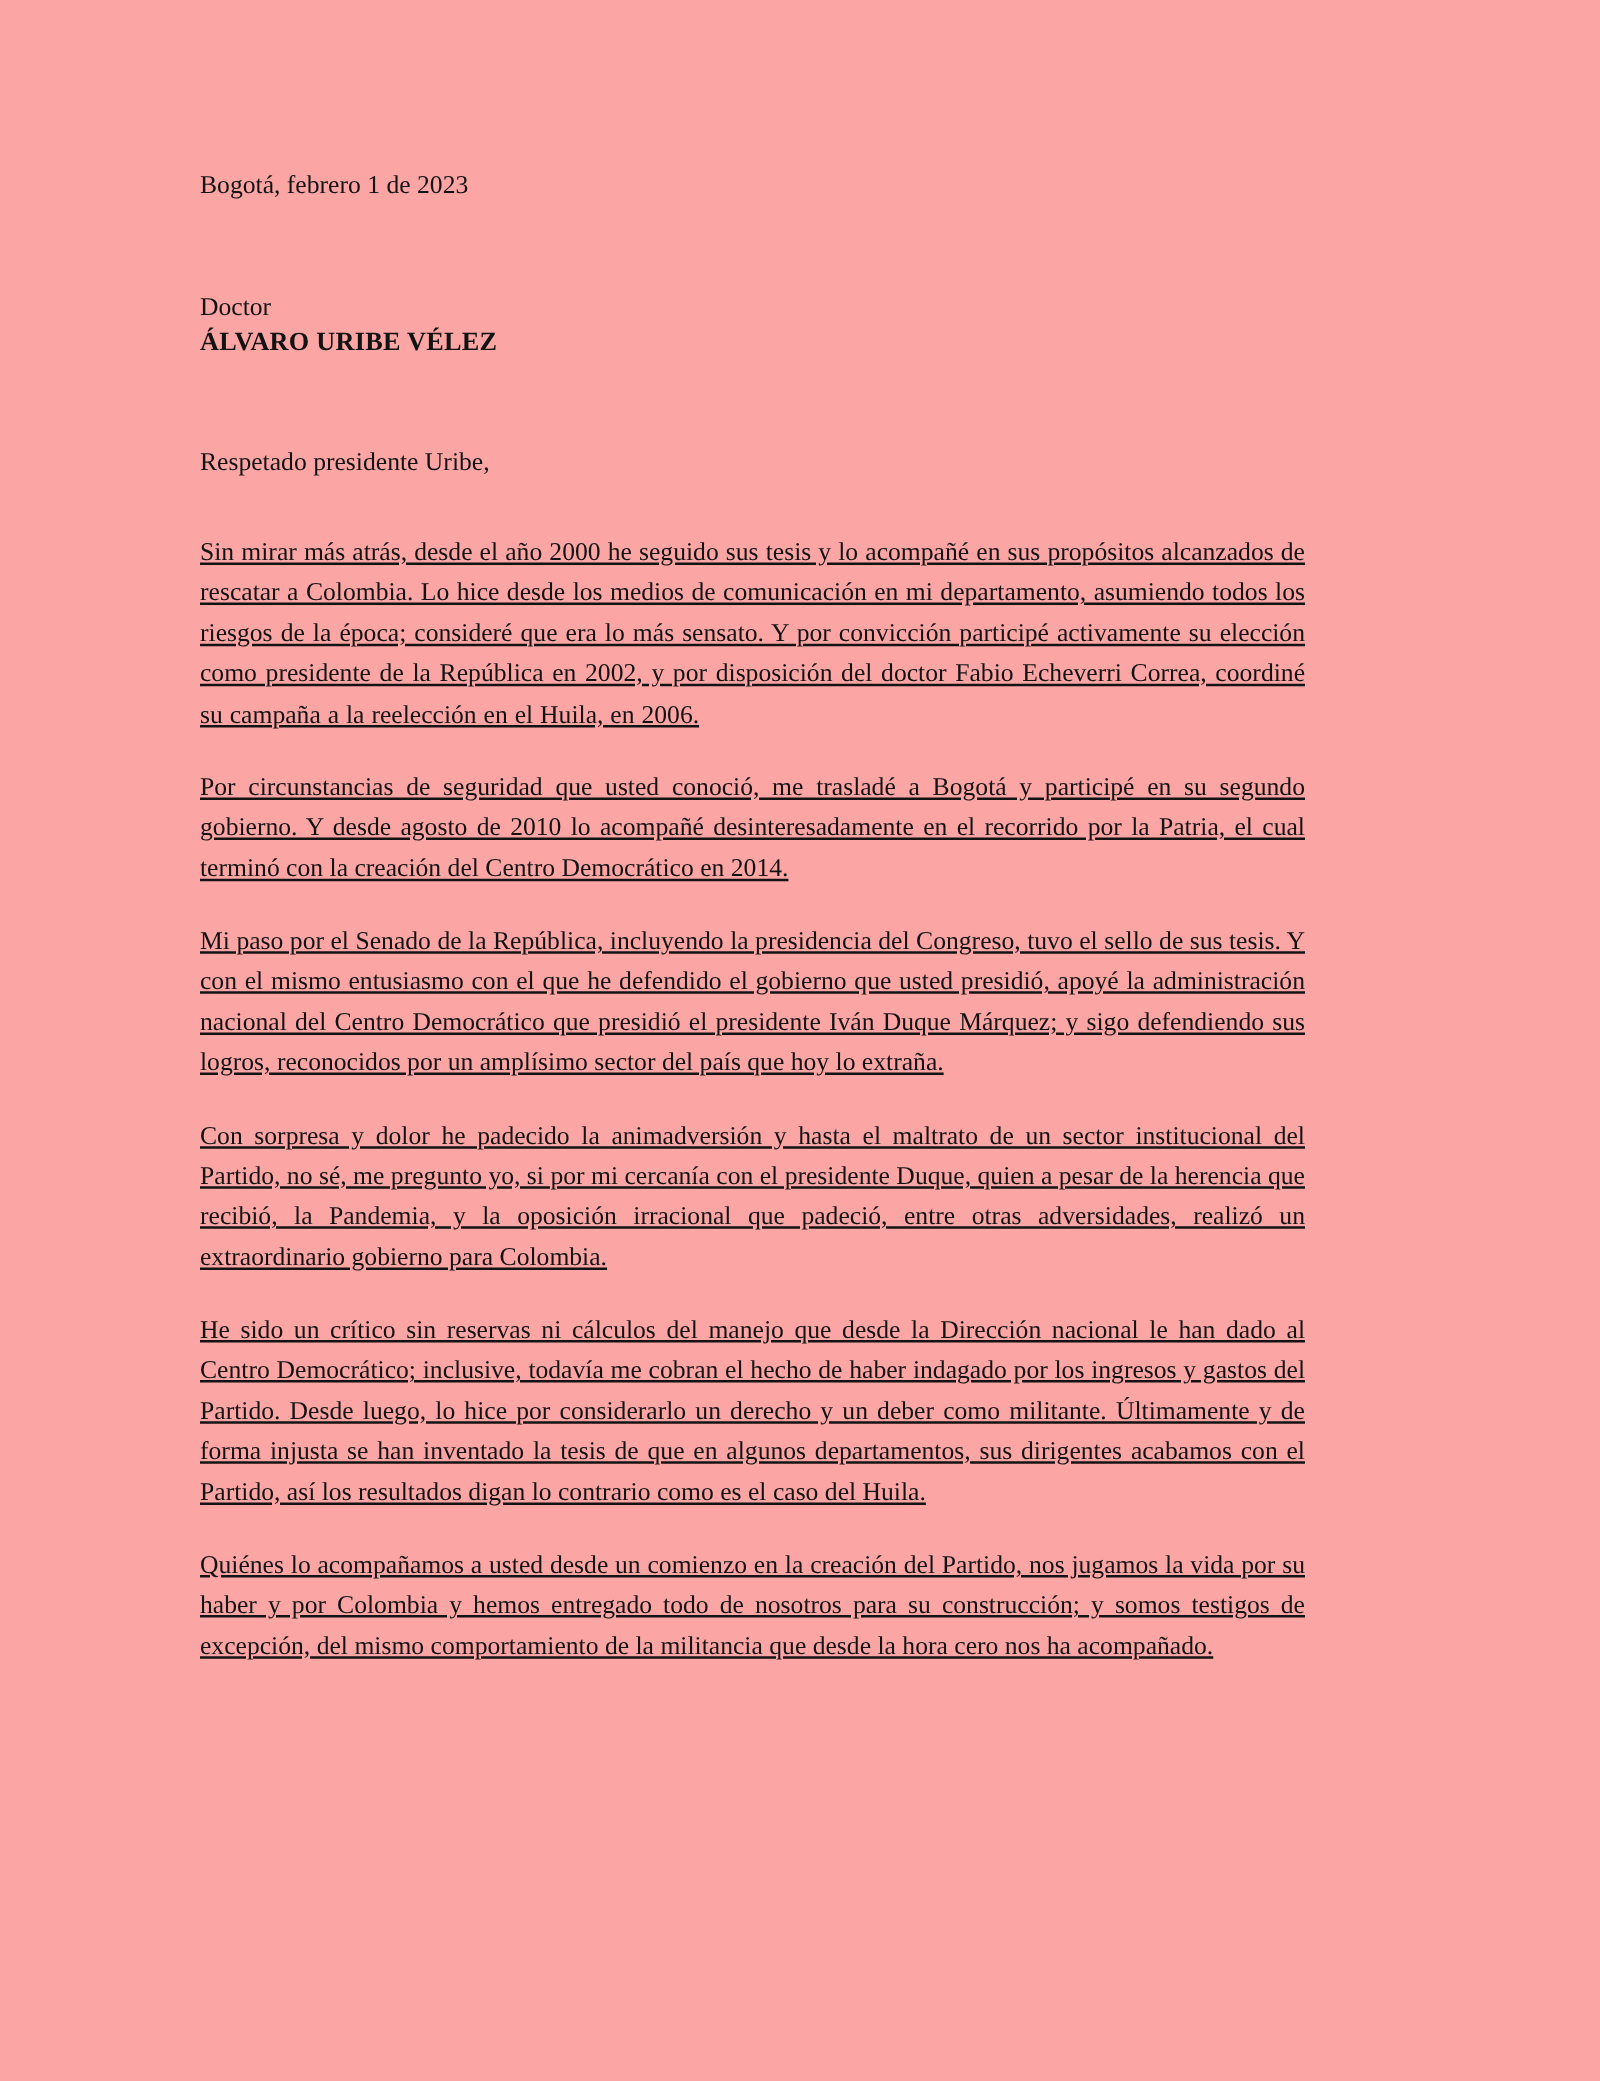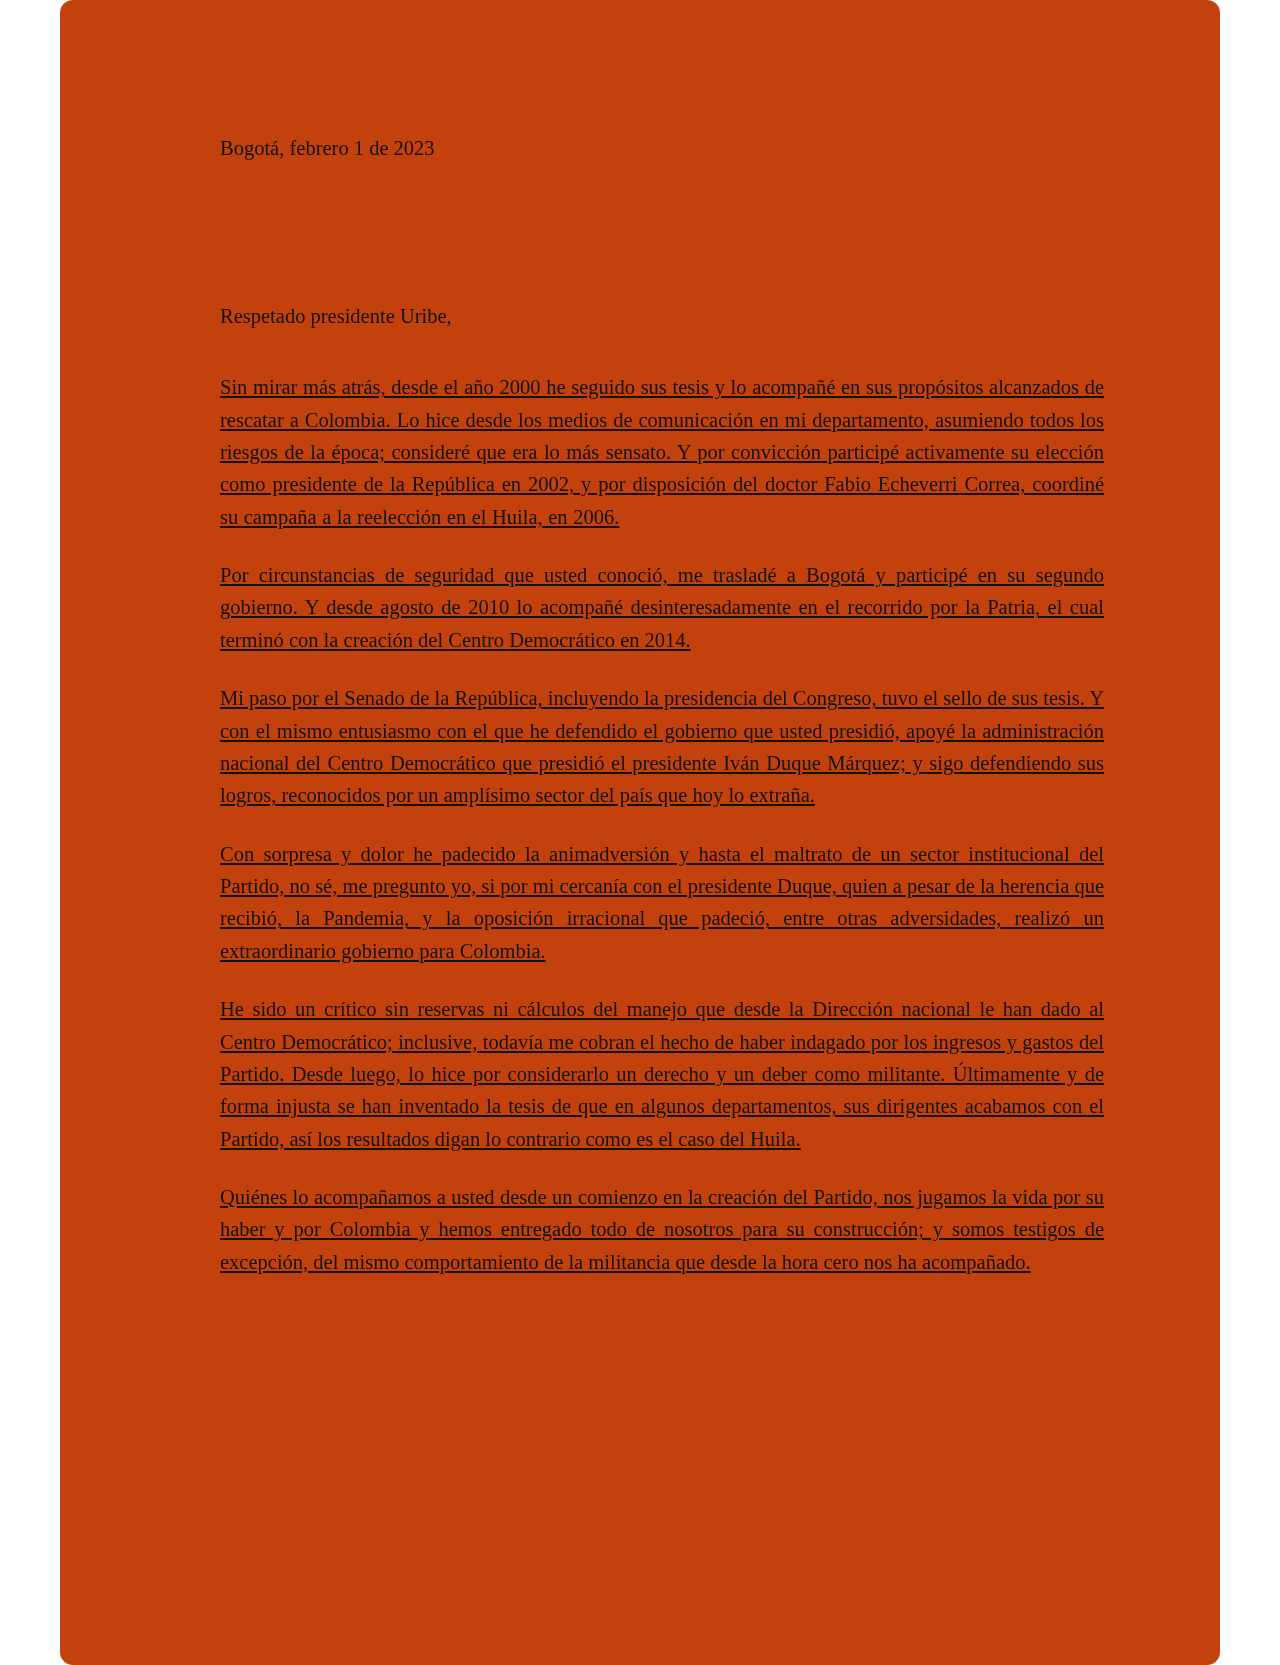--- a/index.html
+++ b/index.html
@@ -4,27 +4,26 @@
 <title>Carta</title>
 <style>
   html, body {
     margin: 0;
     padding: 0;
     background: #ffffff;
   }
 
   .page {
     position: relative;
-    width: 1160px;
+    width: 1280px;
     height: 1665px;
     margin: 0 auto;
-    background: #c2410c;
+    background: #fca5a5;
     box-sizing: border-box;
     overflow: hidden;
-    border-radius: 13px;
   }
 
   .letter-body {
     position: absolute;
     left: 160px;
     top: 136px;
     width: 884px;
   }
 
   .doc-text {
@@ -91,20 +90,22 @@
 <body>
 
 <div class="page">
   <div class="letter-body doc-text">
 
     <p class="date-line">Bogotá, febrero 1 de 2023</p>
 
     <div class="spacer-after-date"></div>
 
     <div class="addressee-block">
+      <p class="addressee-title">Doctor</p>
+      <p class="addressee-name">ÁLVARO URIBE VÉLEZ</p>
     </div>
 
     <div class="spacer-after-addressee"></div>
 
     <p class="salutation">Respetado presidente Uribe,</p>
 
     <div class="spacer-after-salutation"></div>
 
     <div class="body-paragraphs">
       <p class="para loose">Sin mirar más atrás, desde el año 2000 he seguido sus tesis y lo acompañé en sus propósitos alcanzados de rescatar a Colombia. Lo hice desde los medios de comunicación en mi departamento, asumiendo todos los riesgos de la época; consideré que era lo más sensato. Y por convicción participé activamente su elección como presidente de la República en 2002, y por disposición del doctor Fabio Echeverri Correa, coordiné su campaña a la reelección en el Huila, en 2006.</p>

